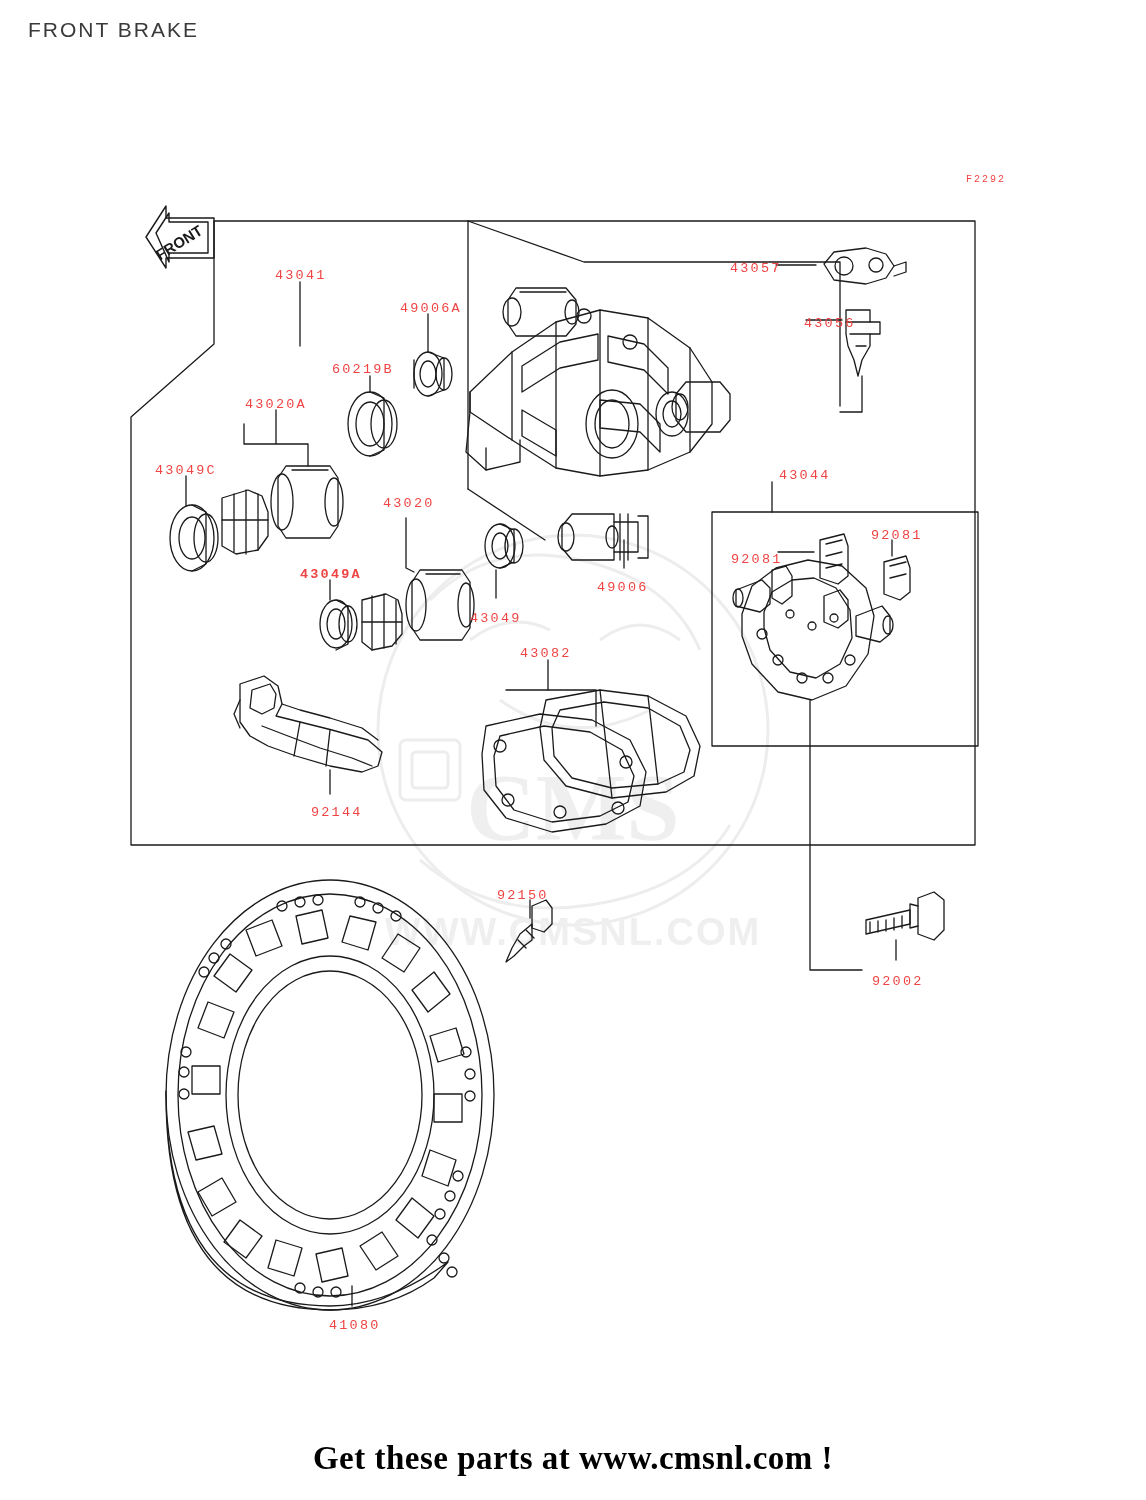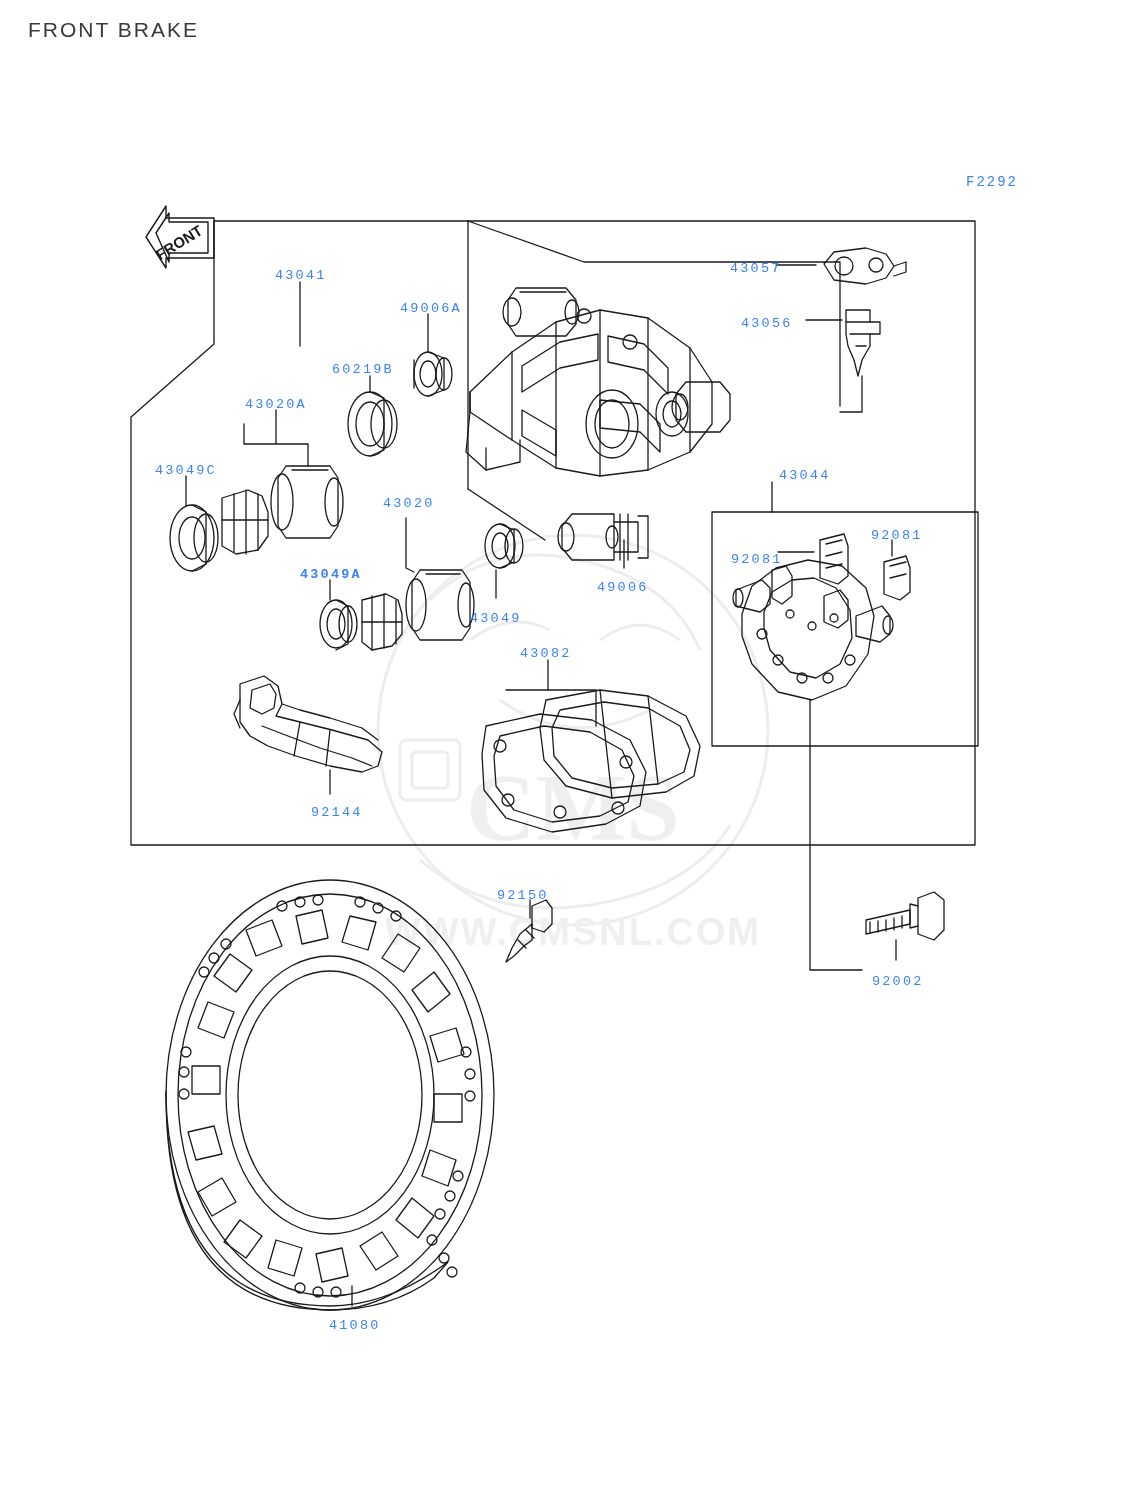--- a/index.html
+++ b/index.html
@@ -26,43 +26,43 @@
     top: 18px;
     font-size: 21px;
     letter-spacing: 2px;
     color: #3a3a3a;
     font-family: "Liberation Sans", sans-serif;
   }
   .figcode {
     position: absolute;
     left: 966px;
     top: 174px;
-    font-size: 14px;
+    font-size: 10px;
     letter-spacing: 2px;
-    color: #3b82f6;
+    color: #ef4444;
     font-family: "Liberation Mono", monospace;
   }
   .footer {
     position: absolute;
     left: 0;
     top: 1440px;
     width: 1146px;
     text-align: center;
     font-size: 33px;
     font-weight: bold;
     font-family: "Liberation Serif", serif;
     color: #000;
     letter-spacing: 0.5px;
   }
   .label {
     position: absolute;
     font-size: 13.5px;
     letter-spacing: 2.2px;
     font-family: "Liberation Mono", monospace;
-    color: #3b82f6;
+    color: #ef4444;
     white-space: nowrap;
   }
   svg.diagram {
     position: absolute;
     left: 0;
     top: 0;
     width: 1146px;
     height: 1500px;
   }
   .wm {
@@ -409,24 +409,25 @@
   <div class="label" style="left:275px; top:268px;">43041</div>
   <div class="label" style="left:400px; top:301px;">49006A</div>
   <div class="label" style="left:332px; top:362px;">60219B</div>
   <div class="label" style="left:237px; top:397px;margin-left:8px;">43020A</div>
   <div class="label" style="left:155px; top:463px;">43049C</div>
   <div class="label" style="left:383px; top:496px;">43020</div>
   <div class="label" style="left:300px; top:567px;font-weight:bold;">43049A</div>
   <div class="label" style="left:470px; top:611px;">43049</div>
   <div class="label" style="left:597px; top:580px;">49006</div>
   <div class="label" style="left:730px; top:261px;">43057</div>
-  <div class="label" style="left:741px; top:316px;">43056</div>
+  <div class="label" style="left:804px; top:316px;">43056</div>
   <div class="label" style="left:748px; top:468px;margin-left:31px;">43044</div>
   <div class="label" style="left:871px; top:528px;">92081</div>
   <div class="label" style="left:731px; top:552px;">92081</div>
   <div class="label" style="left:520px; top:646px;">43082</div>
   <div class="label" style="left:311px; top:805px;">92144</div>
   <div class="label" style="left:497px; top:888px;">92150</div>
   <div class="label" style="left:872px; top:974px;">92002</div>
   <div class="label" style="left:329px; top:1318px;">41080</div>
 
+  <div class="footer">Get these parts at www.cmsnl.com !</div>
 
 </div>
 
 </body></html>

